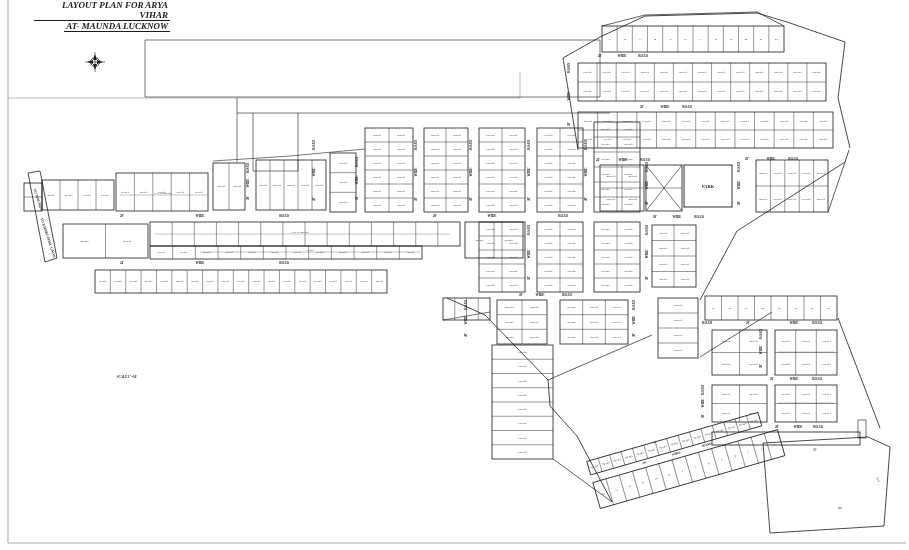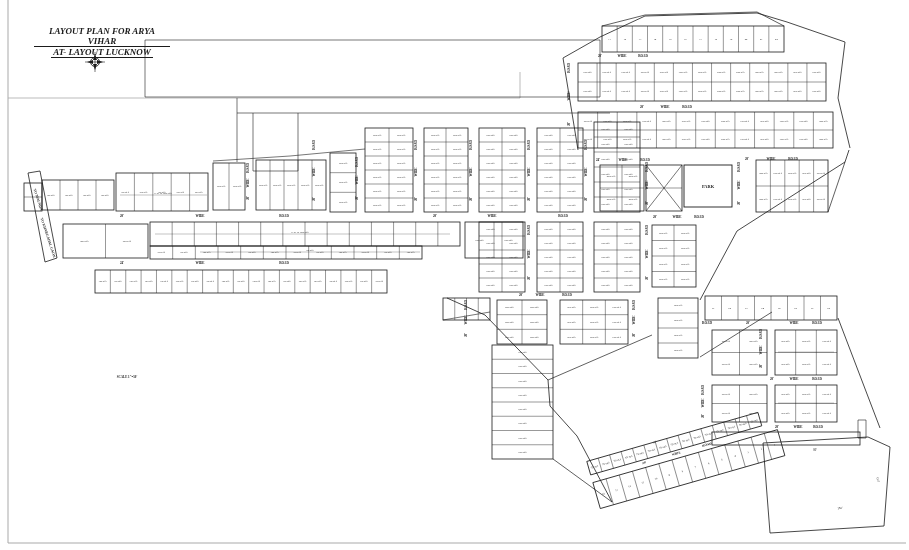--- a/index.html
+++ b/index.html
@@ -1,19 +1,19 @@
 <!DOCTYPE html>
 <html><head>
 <meta charset="utf-8">
 <style>
   html,body{margin:0;padding:0;background:#e8e8e8;}
   #stage{position:relative;width:909px;height:550px;background:#ffffff;overflow:hidden;
          font-family:"Liberation Serif",serif;}
   #plan-svg{position:absolute;left:0;top:0;}
-  .title-block{position:absolute;left:34px;top:26px;width:136px;text-align:center;
+  .title-block{position:absolute;left:34px;top:0;width:136px;text-align:right;
     font-family:"Liberation Serif",serif;font-style:italic;font-weight:bold;
     font-size:9px;line-height:10px;color:#1b1b1b;}
   .title-block .tline{display:inline-block;border-bottom:1px solid #1b1b1b;padding:0 2px;}
   svg text{font-family:"Liberation Serif",serif;fill:#1b1b1b;}
 </style>
 </head>
 <body>
 
 <div id="stage">
   <svg id="plan-svg" width="909" height="550" viewBox="0 0 909 550">
@@ -825,15 +825,15 @@
         <line x1="85" y1="62" x2="105" y2="62" stroke="#1b1b1b" stroke-width="0.6"></line>
         <circle cx="95" cy="62" r="4.5" fill="none" stroke="#1b1b1b" stroke-width="0.8"></circle>
         <path d="M95,54 L93,60 L97,60 Z" fill="#1b1b1b"></path>
         <path d="M95,70 L93,64 L97,64 Z" fill="#1b1b1b"></path>
         <path d="M87,62 L93,60 L93,64 Z" fill="#1b1b1b"></path>
         <path d="M103,62 L97,60 L97,64 Z" fill="#1b1b1b"></path>
       </g>
     </svg>
   <div class="title-block">
     <span class="tline">LAYOUT PLAN FOR ARYA VIHAR</span><br>
-    <span class="tline">AT- LAYOUT  LUCKNOW</span>
+    <span class="tline">AT- MAUNDA  LUCKNOW</span>
   </div>
 </div>
 
 </body></html>

